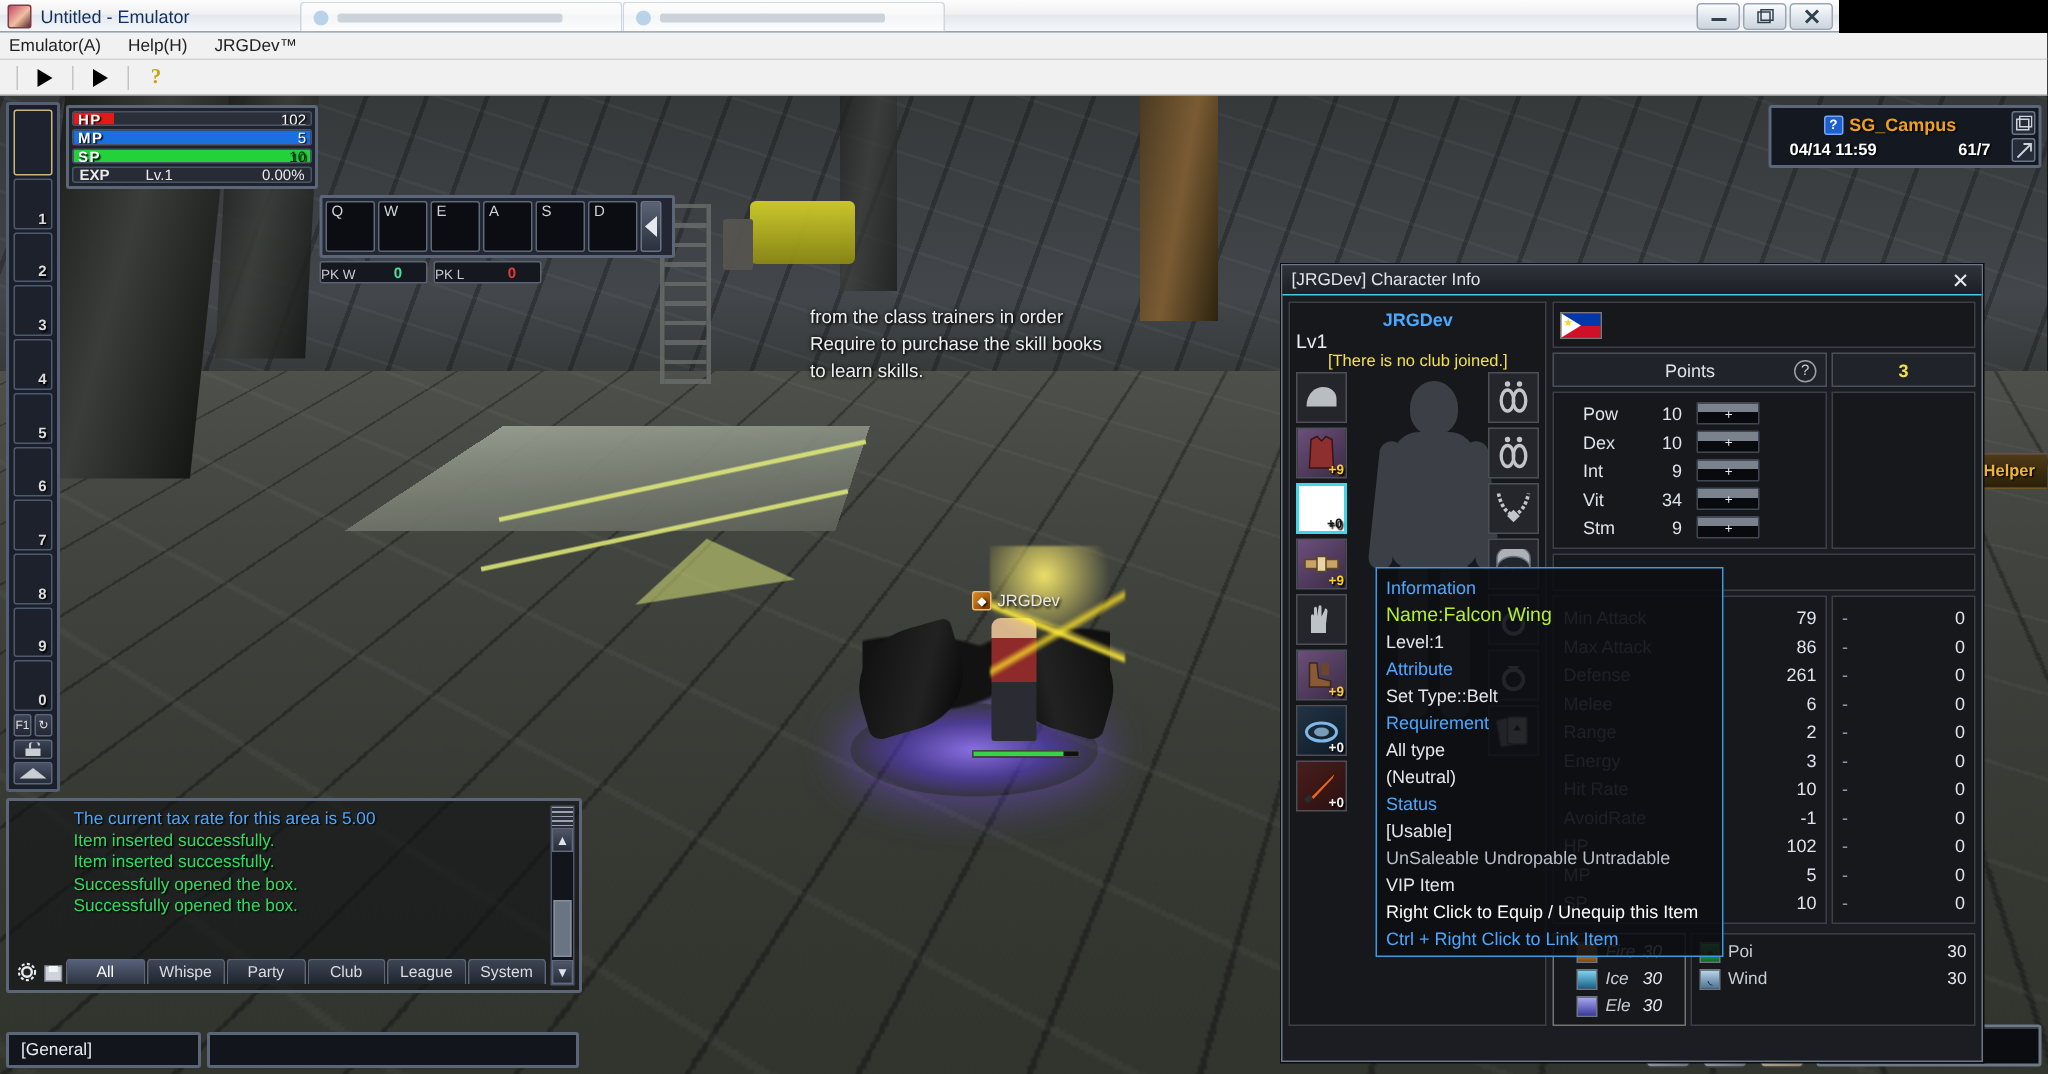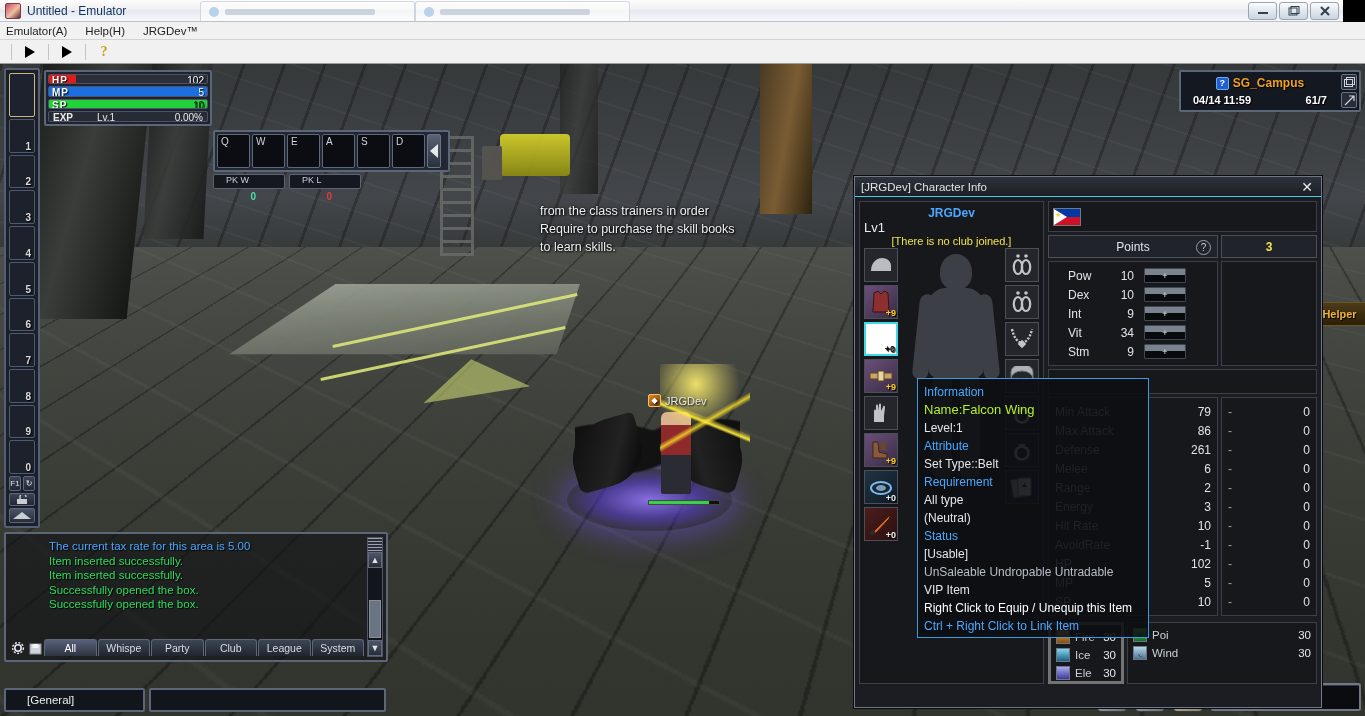--- a/index.html
+++ b/index.html
@@ -5,21 +5,21 @@
   * { box-sizing: border-box; margin:0; padding:0; }
   body {
     width:1365px; height:716px; overflow:hidden;
     font-family:"Liberation Sans", sans-serif;
     background:#000;
     position:relative;
   }
 
   
   #titlebar{
-    position:absolute; left:0; top:0; width:1343px; height:22px;
+    position:absolute; left:0; top:0; width:1226px; height:22px;
     background:linear-gradient(to bottom,#fdfdfd 0%,#f0f0f0 45%,#e4e9ef 50%,#f6f8fa 100%);
     border-bottom:1px solid #b9c3cd;
     display:flex; align-items:center;
   }
   #titlebar .tb-icon{
     width:16px;height:16px;margin-left:5px;margin-right:6px;
     background:linear-gradient(135deg,#c7486b,#f0c0a0 55%,#5c2a33);
     border:1px solid #7c3a4a; border-radius:2px; flex:none;
   }
   #titlebar .tb-text{ font-size:12px; color:#10305e; white-space:nowrap; }
@@ -228,21 +228,21 @@
     padding:2px; display:flex; gap:2px;
   }
   .qslot{ width:33px; background:#0b0d12; border:1px solid #5d6879; border-radius:2px; position:relative;}
   .qslot span{ position:absolute; left:3px; top:1px; font-size:10px; color:#cfd3da; }
   #qarrow{ width:14px; background:linear-gradient(#5a6475,#2a303c); border:1px solid #6a7486; border-radius:2px;
      display:flex;align-items:center;justify-content:center;}
   .tri-left{ width:0;height:0;border-top:7px solid transparent;border-bottom:7px solid transparent;border-right:8px solid #e6e9ee;}
   #pkrow{ position:absolute; left:213px; top:110px; display:flex; gap:4px; }
   .pkbox{
     width:72px;height:15px; background:#15181f; border:1px solid #5a6476; border-radius:2px;
-    display:flex; align-items:flex-start; padding:0 12px; gap:6px;flex-direction:column;
+    display:flex; align-items:flex-end; padding:0 0; gap:6px;
   }
   .pkbox .k{ font-size:9px; color:#c8ccd4; }
   .pkbox .v{ font-size:10px; font-weight:bold; margin-left:auto; margin-right:16px; }
 
   
   #mmap{
     position:absolute; right:4px; top:6px; width:182px; height:42px;
     background:#141821; border:2px solid #5b6678; border-radius:2px;
     display:flex; align-items:stretch;
   }
@@ -293,22 +293,22 @@
     flex:1; height:17px; background:linear-gradient(#3d4554,#20252f);
     border:1px solid #5d6779; border-bottom:none; border-radius:3px 3px 0 0;
     font-size:10.5px; color:#d8dce3; display:flex;align-items:center;justify-content:center;
   }
   .ctab.active{ background:linear-gradient(#57617a,#2d3340); color:#fff; }
   .chat-ico{ width:16px;height:16px; flex:none; display:flex;align-items:center;justify-content:center;}
   #chat-input-row{
     position:absolute; left:4px; bottom:4px; width:382px; height:24px; display:flex; gap:4px;
   }
   #chat-chan{
-    width:141px; background:#12151b; border:2px solid #5b6678; border-radius:2px;
-    font-size:11.5px; color:#e8ebf0; display:flex;align-items:center; padding-left:21px;
+    width:130px; background:#12151b; border:2px solid #5b6678; border-radius:2px;
+    font-size:11.5px; color:#e8ebf0; display:flex;align-items:center; padding-left:8px;
   }
   #chat-text{
     flex:1; background:#12151b; border:2px solid #5b6678; border-radius:2px;
   }
 
   
   #botright{ position:absolute; right:4px; bottom:4px; display:flex; align-items:center; gap:8px;}
   .rnd-btn{
     width:30px;height:30px; border:1px solid #3b3b3b; border-radius:4px;
     background:linear-gradient(145deg,#b9bcc0,#6e7277);
@@ -410,21 +410,21 @@
   #detail-right{ width:96px; background:#16181c; border:1px solid #3a3f48; padding:4px 6px;}
   .dline{ display:flex; align-items:center; height:19px; }
   .dline .dn{ flex:1; font-size:12px; color:#9aa0aa; }
   .dline .dv{ font-size:12px; color:#dfe3ea; }
   .dline2{ display:flex; align-items:center; height:19px; }
   .dline2 .dn{ flex:1; font-size:12px; color:#9aa0aa; }
   .dline2 .dv{ font-size:12px; color:#dfe3ea; }
 
   
   #resistrow{ display:flex; gap:3px; height:62px; margin-top:3px; }
-  #resist-left{ flex:1; background:#16181c; border:3px solid #737373; padding:3px 5px;}
+  #resist-left{ flex:1; background:#16181c; border:1px solid #737373; padding:3px 15px;font-style:italic;}
   #resist-right{ width:190px; background:#16181c; border:1px solid #3a3f48; padding:3px 5px;}
   .rline{ display:flex; align-items:center; height:18px; gap:5px; }
   .rico{ width:14px;height:14px;border:1px solid #707782; display:flex;align-items:center;justify-content:center;
      font-size:8px; }
   .rline .rn{ flex:1; font-size:11.5px; color:#c9ced6; }
   .rline .rv{ font-size:11.5px; color:#e4e8ee; }
 
   
   #tooltip{
     position:absolute; left:917px; top:314px; width:232px; height:260px;

